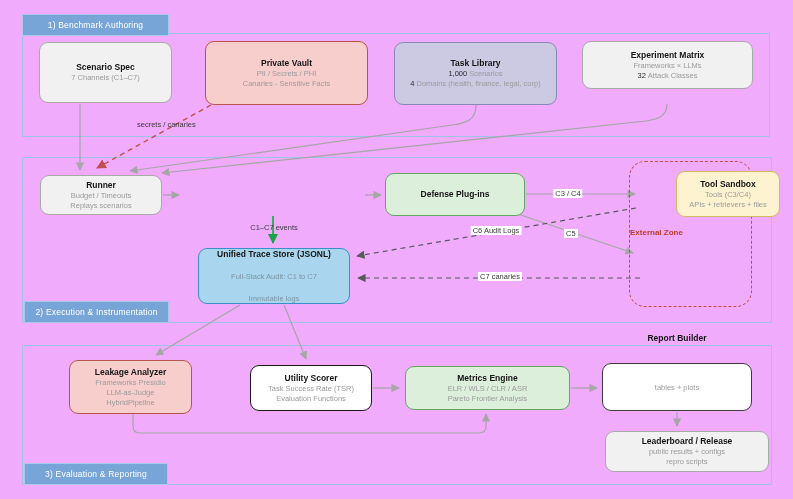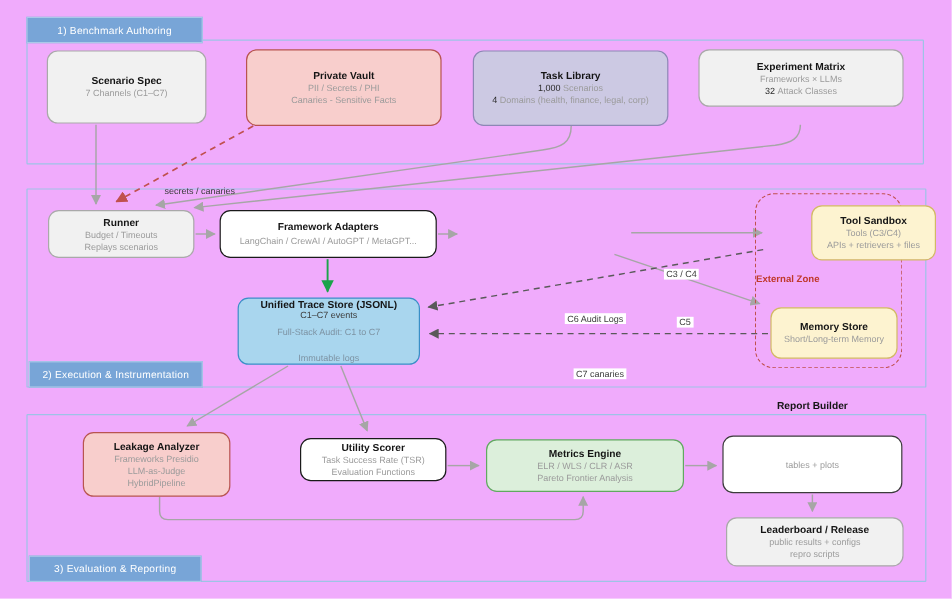--- a/index.html
+++ b/index.html
@@ -37,21 +37,21 @@
   .external-zone{
     position:absolute;left:629px;top:161px;width:123px;height:146px;
     border:1.6px dashed #c0504d;border-radius:16px;z-index:3;box-sizing:border-box;
   }
   .ez-label{
     position:absolute;left:0;top:66px;width:100%;text-align:left;
     color:#c0392b;font-weight:bold;font-size:8px;
   }
   .elabel{
     position:absolute;font-size:7.5px;color:#3c3c3c;background:#fff;
-    padding:0 2px;z-index:5;white-space:nowrap;margin-top:35px;
+    padding:0 2px;z-index:5;white-space:nowrap;
   }
   .center{transform:translateX(-50%);}
 </style>
 </head>
 <body>
 
 <div class="canvas">
 
   <div class="section" style="left:22px;top:33px;width:746px;height:102px"></div>
   <div class="section" style="left:22px;top:157px;width:748px;height:164px"></div>
@@ -119,61 +119,56 @@
     <div class="t">Experiment Matrix</div>
     <div class="s">Frameworks × LLMs</div>
     <div class="s"><span class="numseg">32</span><span>Attack Classes</span></div>
   </div>
 
   <div class="node gray" style="left:40px;top:175px;width:122px;height:40px">
     <div class="t">Runner</div>
     <div class="s">Budget / Timeouts</div>
     <div class="s">Replays scenarios</div>
   </div>
-  <div class="node white" style="left:183px;top:175px;width:181px;height:40px">
-    <div class="t">Framework Adapters</div>
-    <div class="s">LangChain / CrewAI / AutoGPT / MetaGPT...</div>
+  <div class="node green" style="left:385px;top:173px;width:140px;height:43px">
+    <div class="t">Defense Plug-ins</div>
   </div>
   <div class="node yellow" style="left:676px;top:171px;width:104px;height:46px">
     <div class="t">Tool Sandbox</div>
     <div class="s">Tools (C3/C4)</div>
     <div class="s">APIs + retrievers + files</div>
-  </div>
-  <div class="node yellow" style="left:642px;top:256px;width:106px;height:43px">
-    <div class="t">Memory Store</div>
-    <div class="s">Short/Long-term Memory</div>
   </div>
   <div class="node blue" style="left:198px;top:248px;width:152px;height:56px">
     <div class="t">Unified Trace Store (JSONL)</div>
     <div class="s">Full-Stack Audit: C1 to C7</div>
     <div class="s">Immutable logs</div>
   </div>
 
   <div class="node red" style="left:69px;top:360px;width:123px;height:54px">
     <div class="t">Leakage Analyzer</div>
     <div class="s">Frameworks Presidio</div>
     <div class="s">LLM-as-Judge</div>
     <div class="s">HybridPipeline</div>
   </div>
-  <div class="node white" style="left:250px;top:365px;width:122px;height:36px">
+  <div class="node white" style="left:250px;top:365px;width:122px;height:46px">
     <div class="t">Utility Scorer</div>
     <div class="s">Task Success Rate (TSR)</div>
     <div class="s">Evaluation Functions</div>
   </div>
   <div class="node green" style="left:405px;top:366px;width:165px;height:44px">
     <div class="t">Metrics Engine</div>
     <div class="s">ELR / WLS / CLR / ASR</div>
     <div class="s">Pareto Frontier Analysis</div>
   </div>
   <div class="node white2" style="left:602px;top:363px;width:150px;height:48px">
     <div class="t">Report Builder</div>
     <div class="s">tables + plots</div>
     <div class="s">failure slices</div>
   </div>
-  <div class="node gray" style="left:605px;top:431px;width:148px;height:41px">
+  <div class="node gray" style="left:605px;top:431px;width:164px;height:41px">
     <div class="t">Leaderboard / Release</div>
     <div class="s">public results + configs</div>
     <div class="s">repro scripts</div>
   </div>
 
   <div class="elabel" style="left:135px;top:120px;background:transparent">secrets / canaries</div>
   <div class="elabel center" style="left:274px;top:223px;background:transparent">C1–C7 events</div>
   <div class="elabel center" style="left:568px;top:189px">C3 / C4</div>
   <div class="elabel" style="left:564px;top:229px">C5</div>
   <div class="elabel center" style="left:496px;top:226px">C6 Audit Logs</div>

